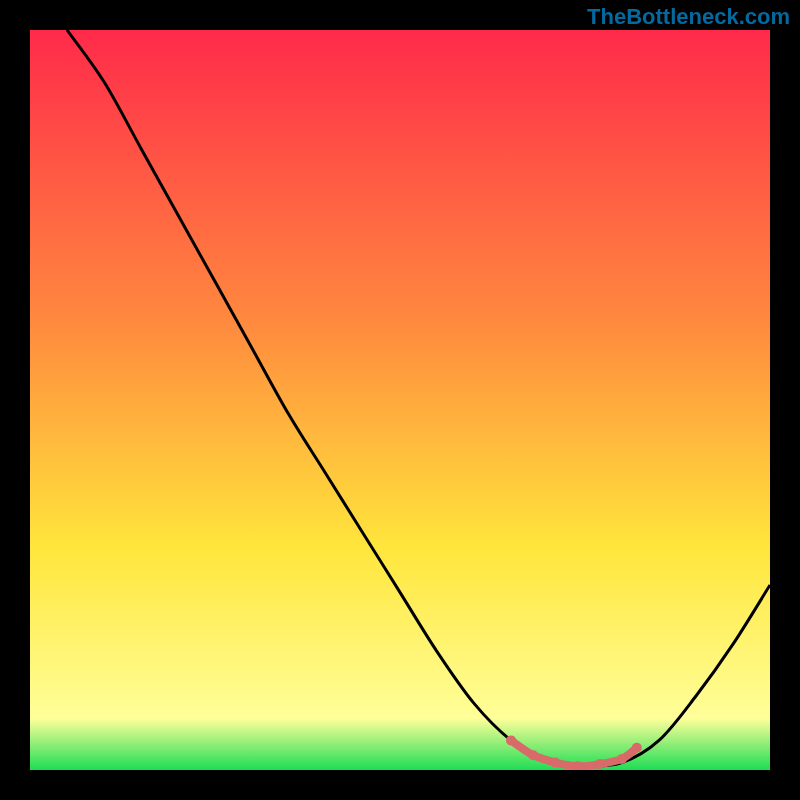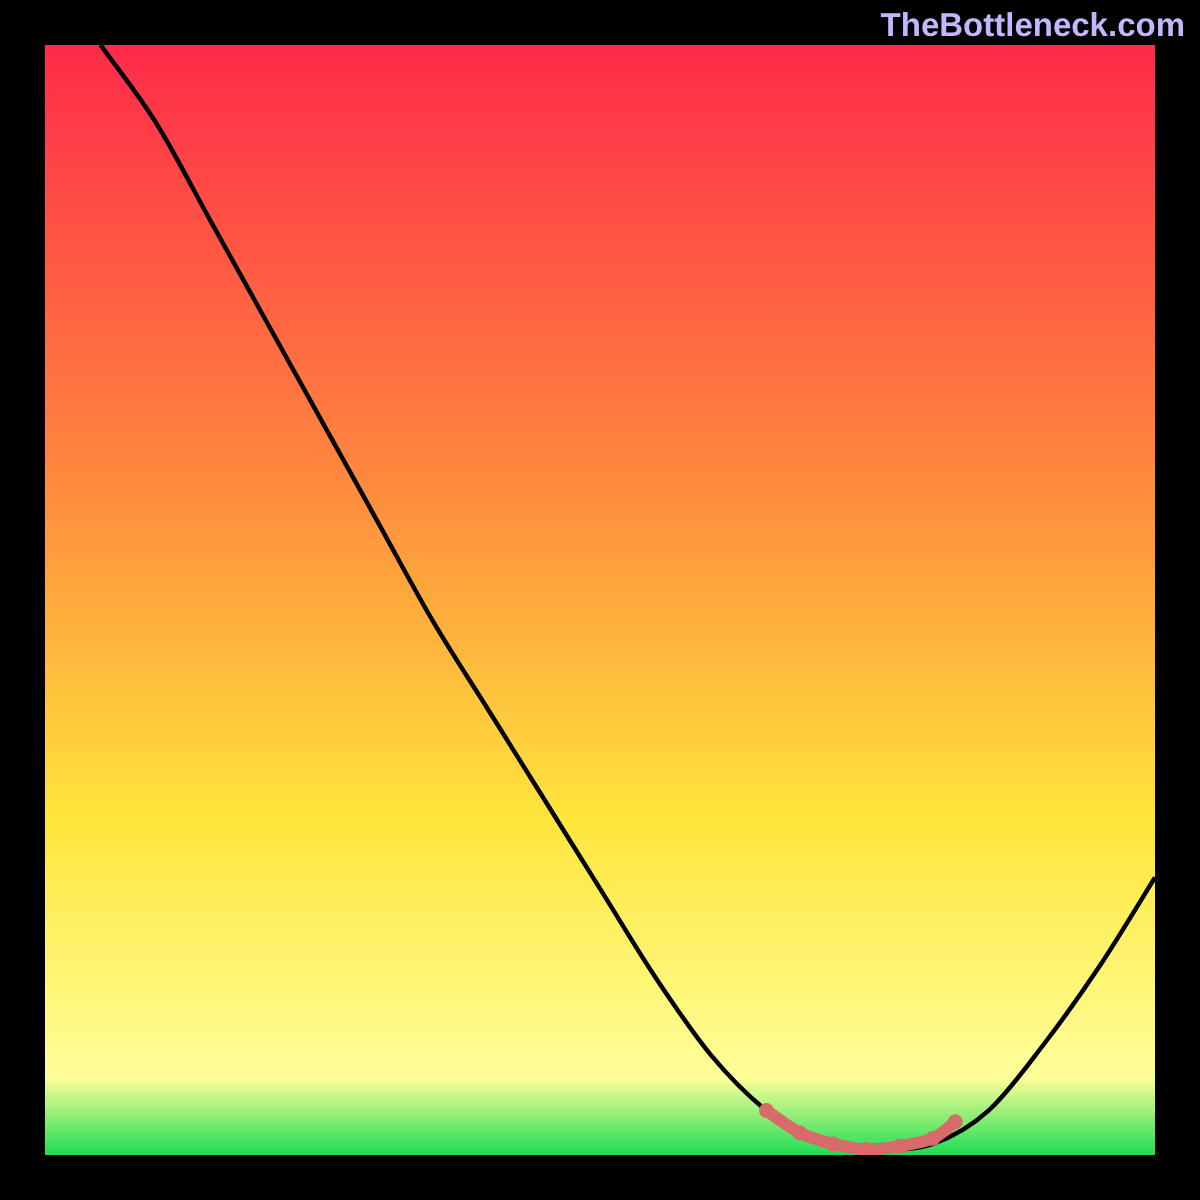--- a/index.html
+++ b/index.html
@@ -8,21 +8,21 @@
     height: 800px;
     background: #000;
     font-family: Arial, sans-serif;
     position: relative;
     overflow: hidden;
   }
   .watermark {
     position: absolute;
     top: 4px;
     right: 10px;
-    color: #c4b5fd;
+    color: #0369a1;
     font-size: 22px;
     font-weight: bold;
     z-index: 10;
     margin-left: 32px;
   }
   .chart-wrap {
     position: absolute;
     left: 30px;
     top: 30px;
     width: 740px;

